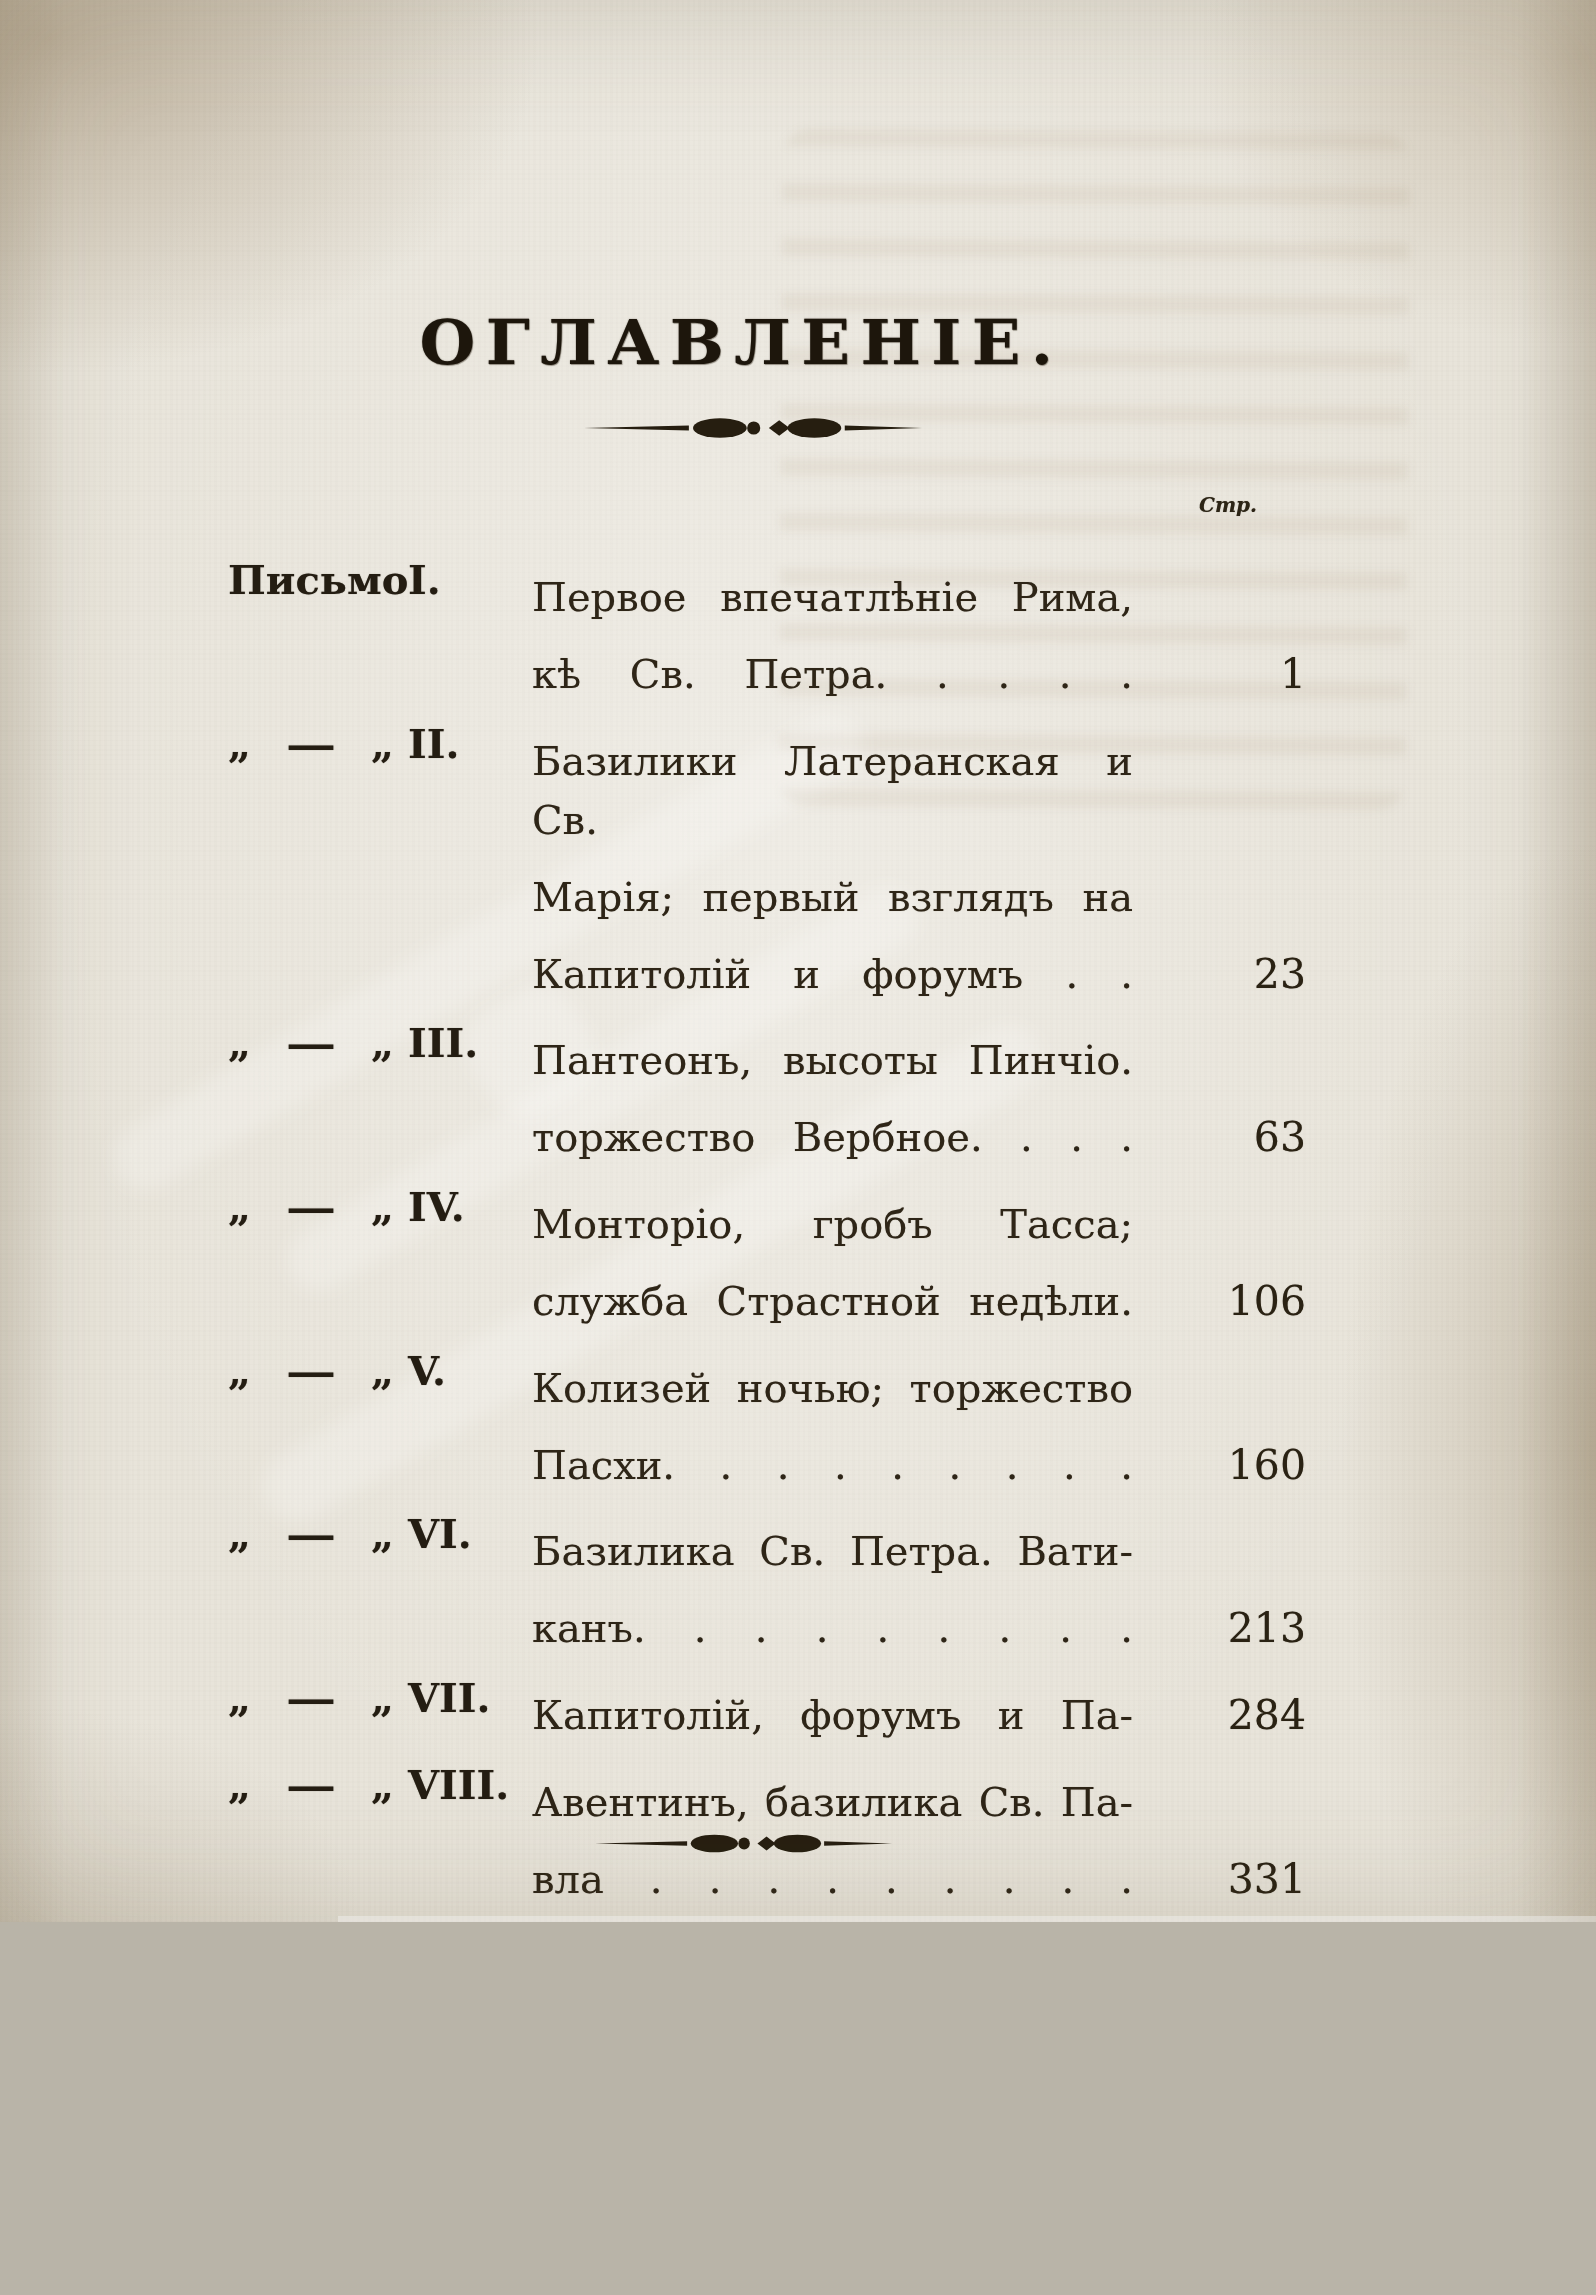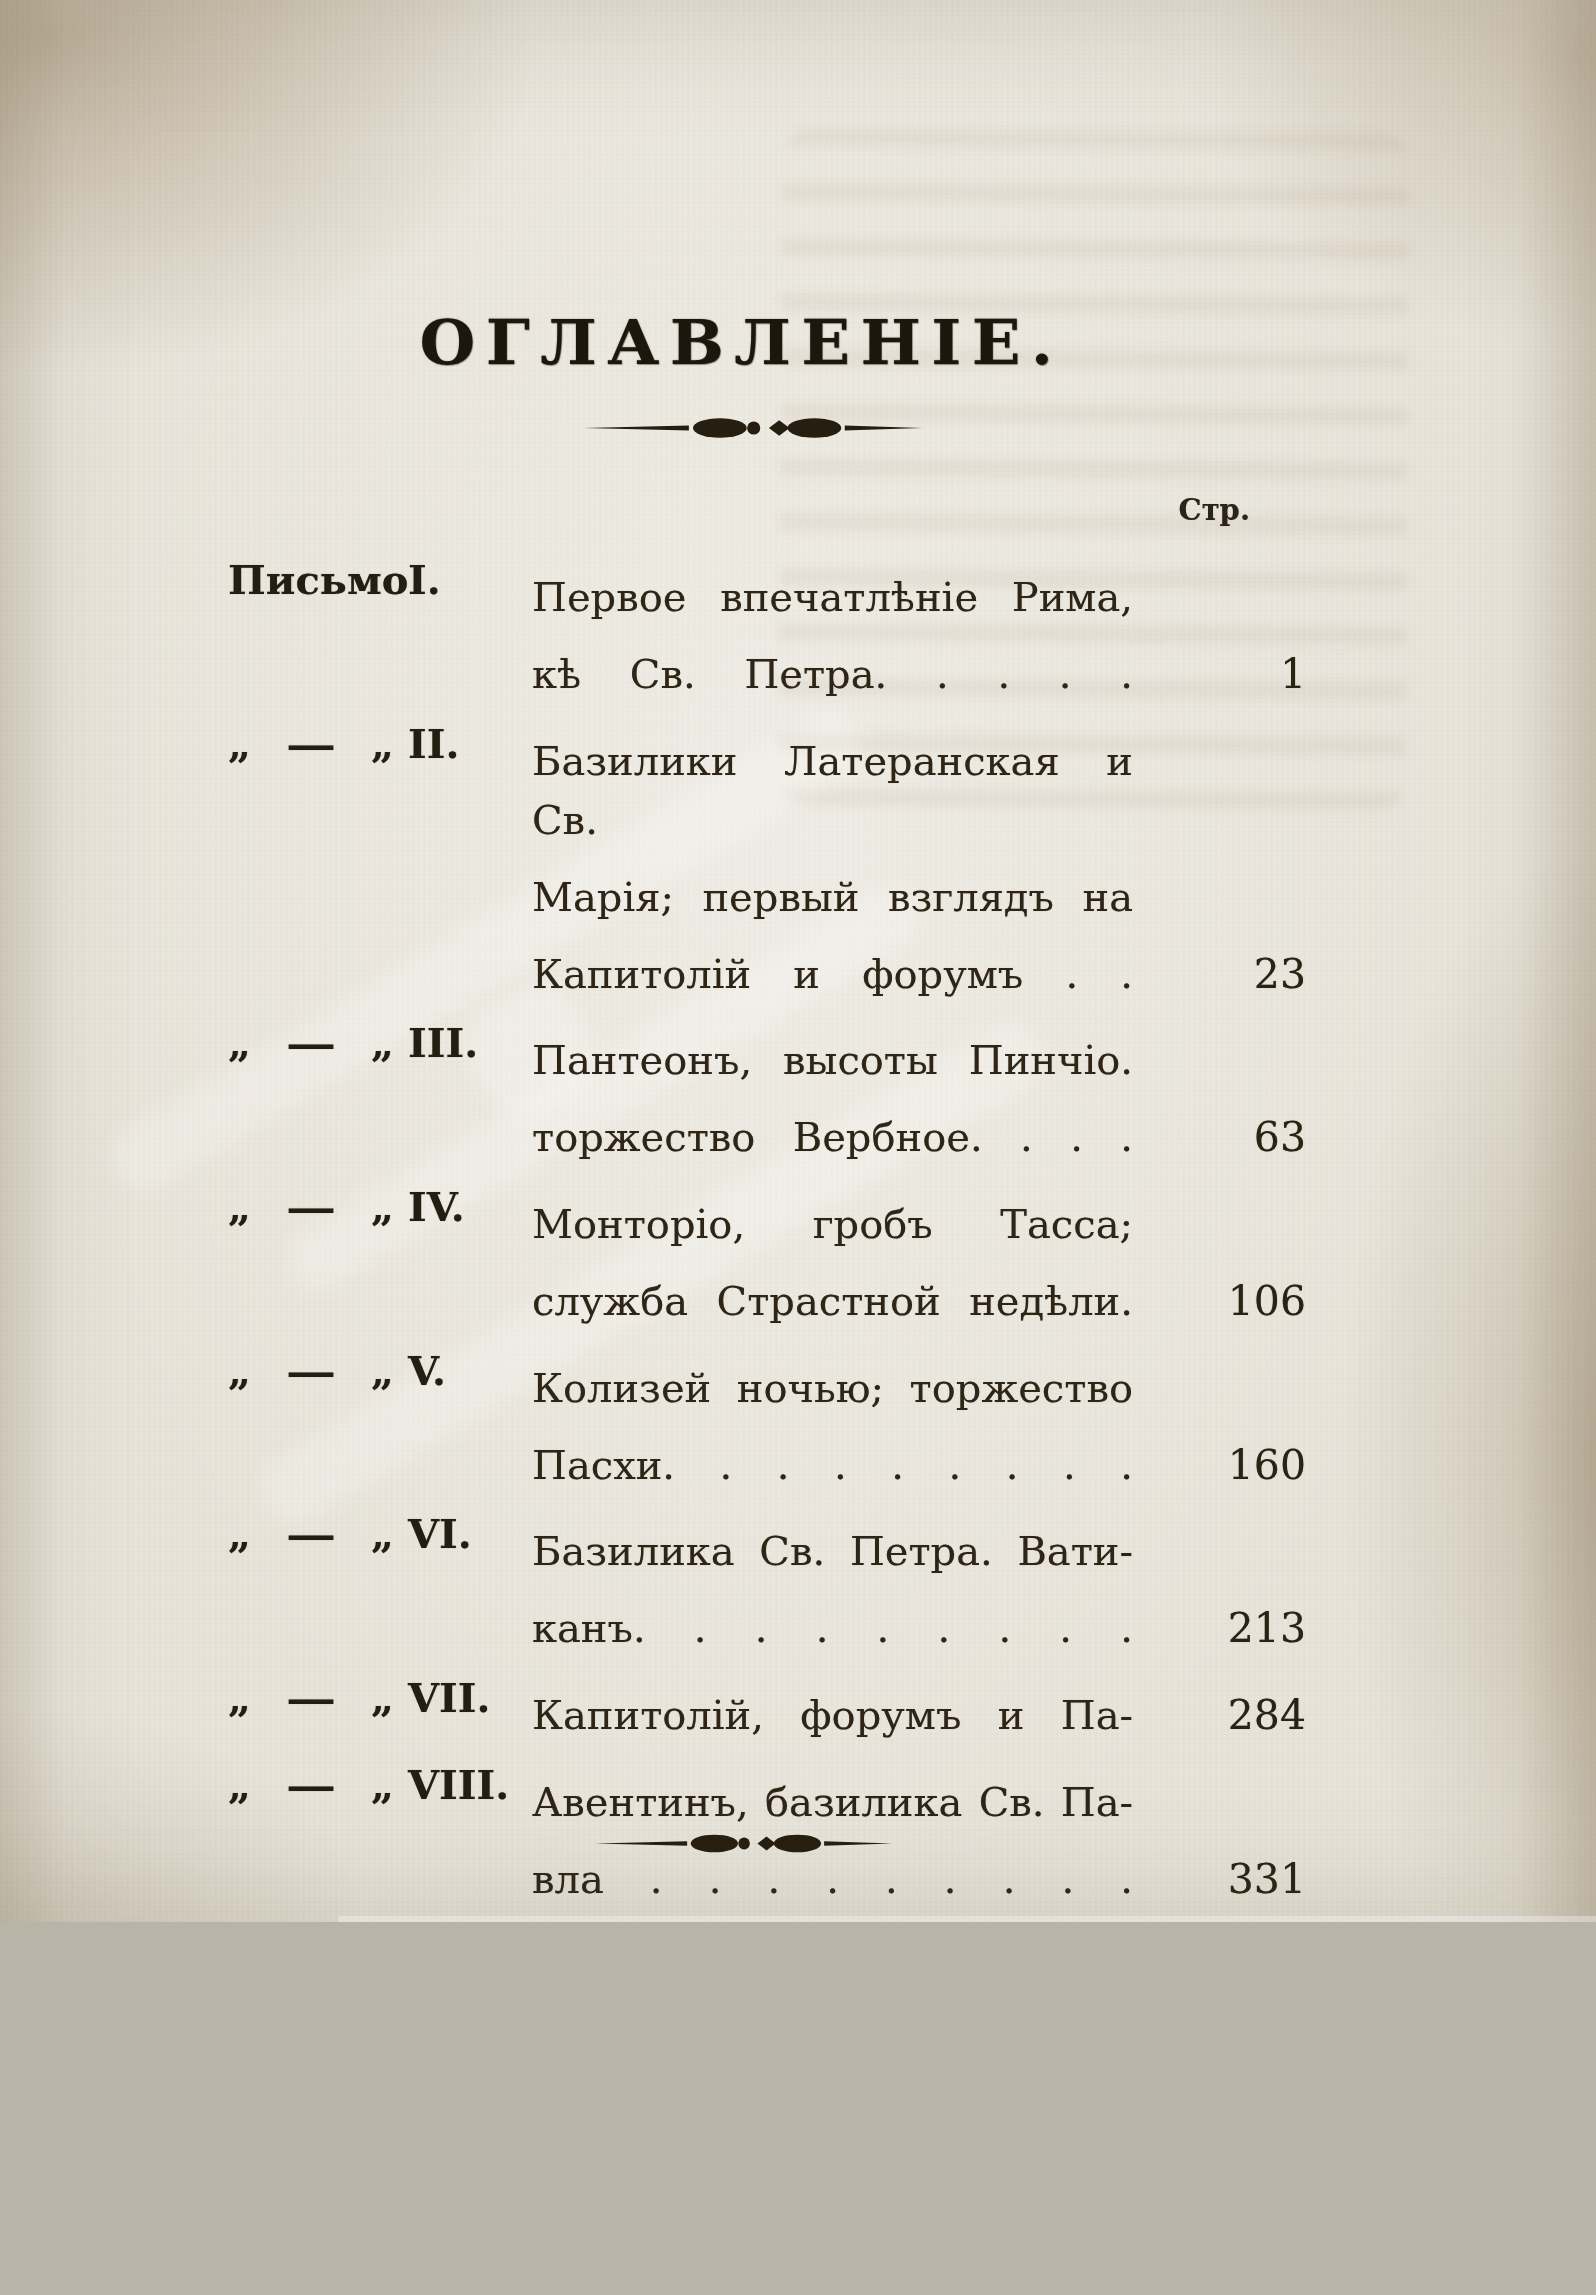--- a/index.html
+++ b/index.html
@@ -48,22 +48,22 @@
     transform:translateX(-57px) scale(1,.97);
     text-shadow:0 0 1.4px rgba(35,26,12,.55), 0.7px 0.7px 0.7px rgba(35,26,12,.35);
   }
   .ornament{position:absolute;pointer-events:none;}
   .orn-top{left:584px;top:412px;width:338px;height:32px;}
   .orn-bottom{left:595px;top:1829px;width:297px;height:29px;}
   .ornament svg{width:100%;height:100%;display:block;}
   .orn-fill{fill:#261e10;}
 
   .col-header{
-    position:absolute;top:493px;right:347px;
-    font-weight:600;font-size:29px;color:#2c2415;
+    position:absolute;top:493px;right:340px;
+    font-style:italic;font-weight:600;font-size:20px;color:#2c2415;
     text-shadow:0 0 0.7px rgba(44,36,21,.5);
   }
 
   .toc{position:absolute;left:228px;top:550px;width:1077px;color:#2e2517;}
   .entry{display:grid;grid-template-columns:304px 601px 173px;}
   .entry + .entry{margin-top:9.7px;}
   .cell{min-height:59px;}
   .label{align-self:start;font-weight:bold;font-size:40px;line-height:59px;color:#241d12;
     text-shadow:0 0 1px rgba(36,29,18,.45);white-space:nowrap;}
   .lab-word{display:inline-flex;width:166px;justify-content:space-between;vertical-align:top;}

